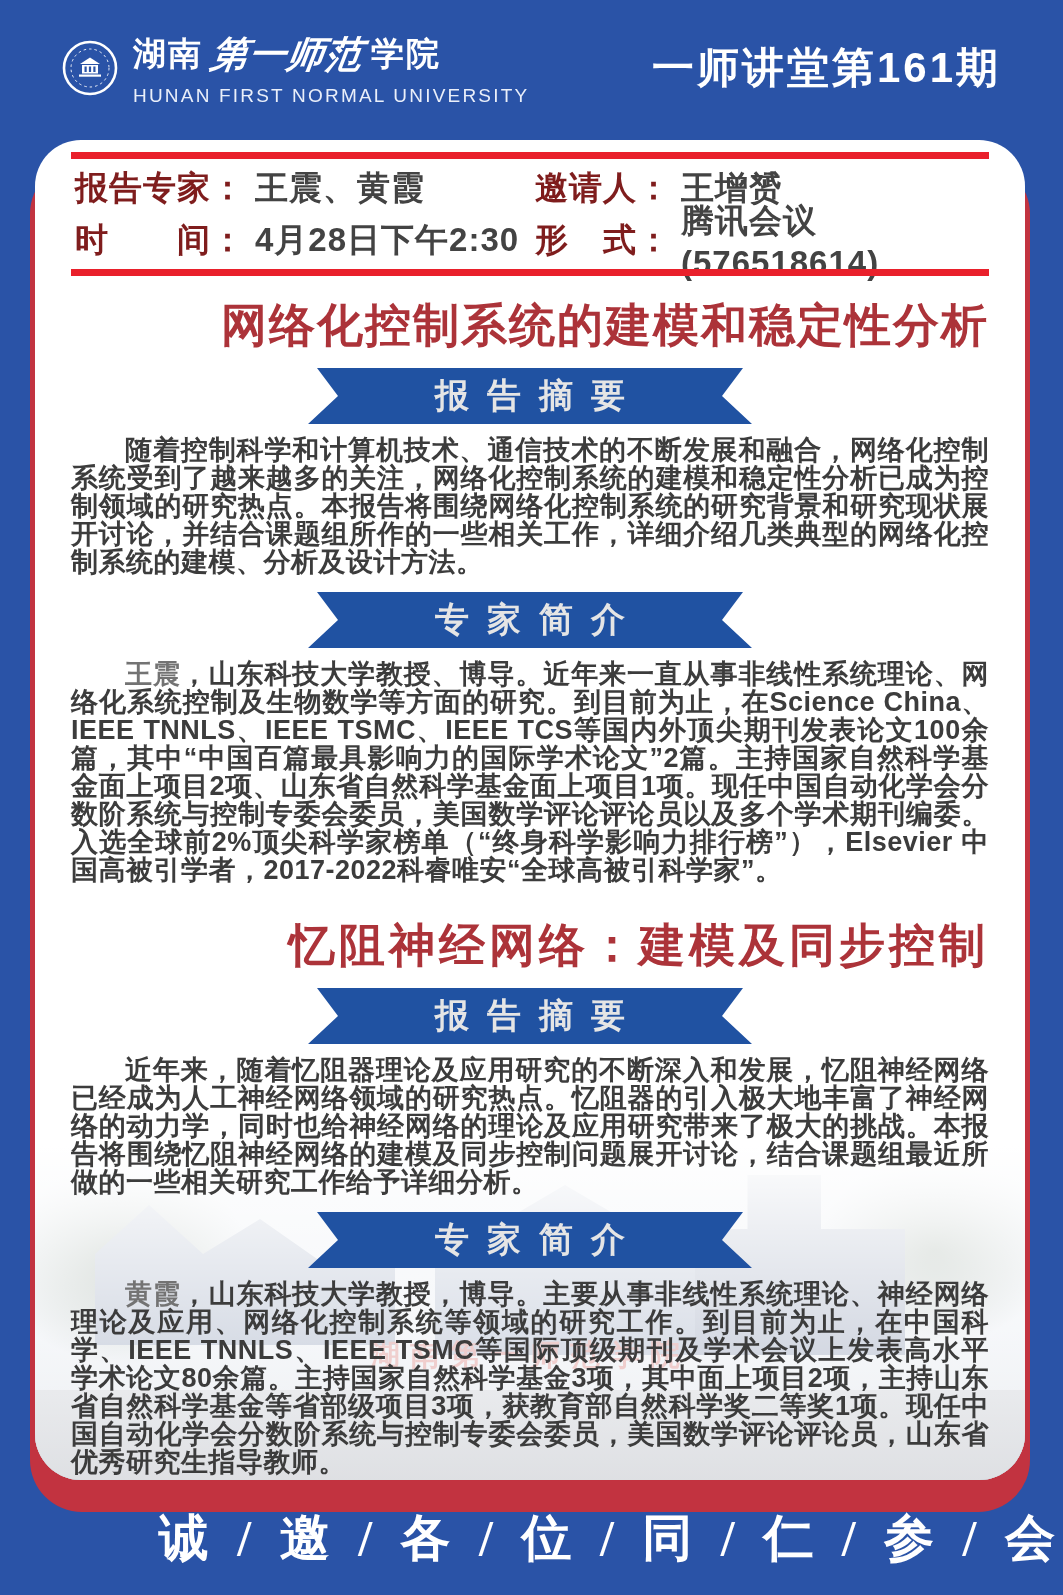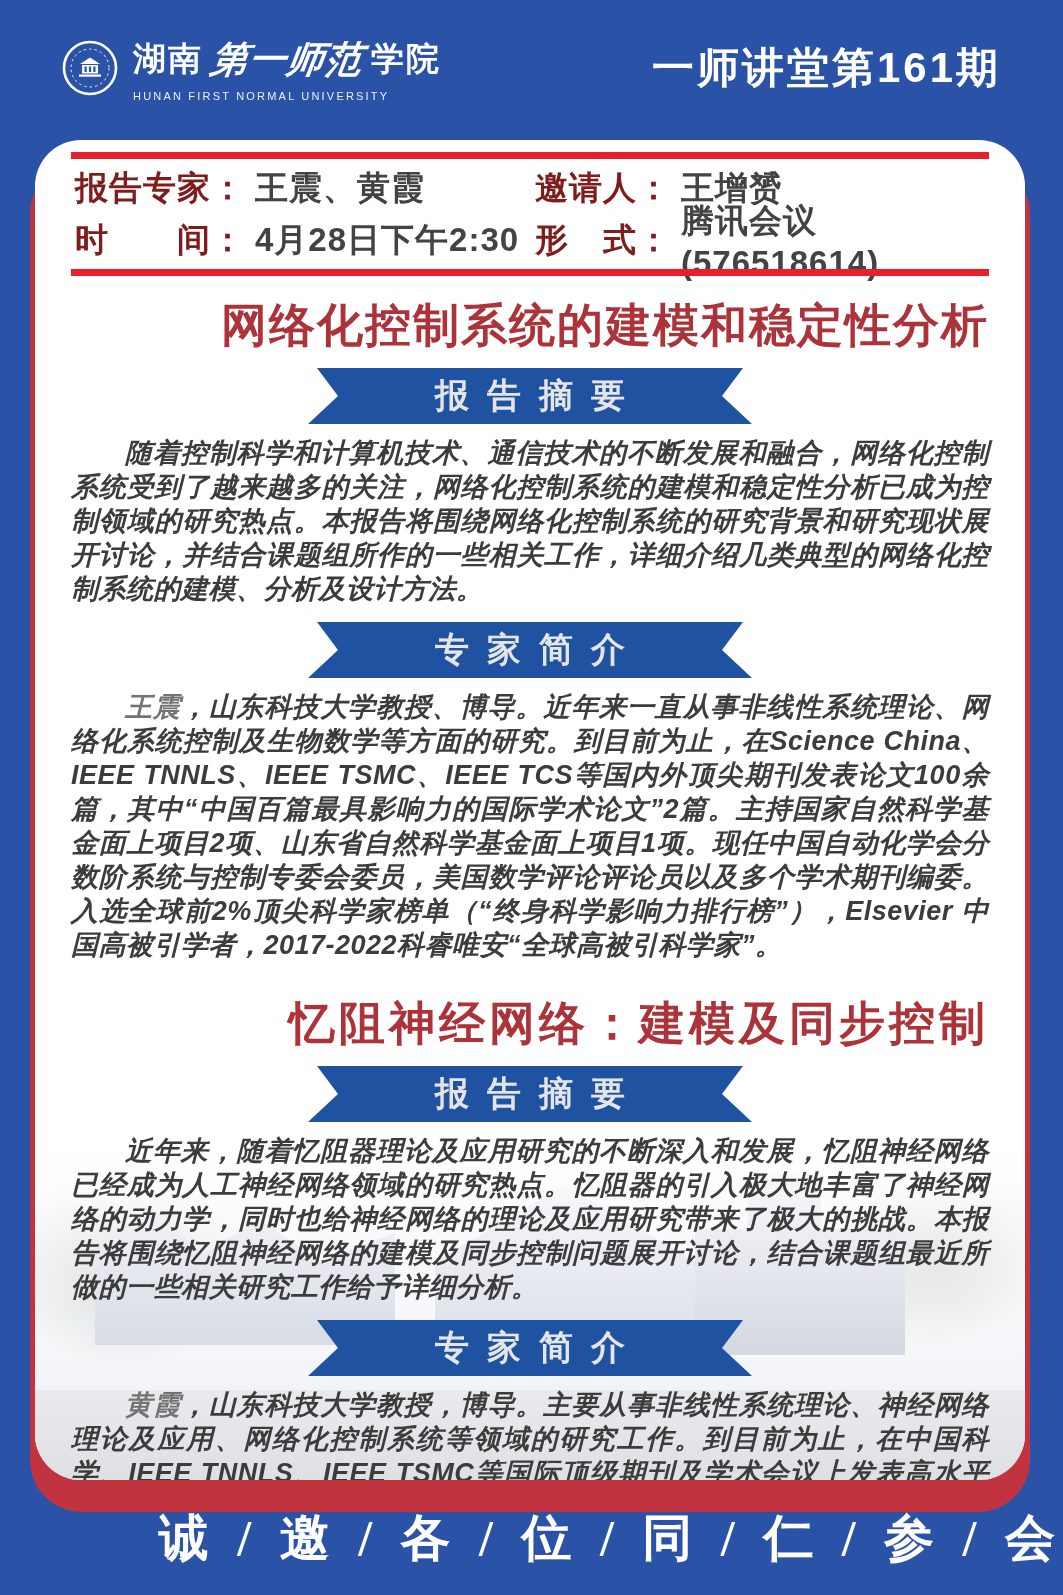--- a/index.html
+++ b/index.html
@@ -11,21 +11,21 @@
 
   
   .header { position:absolute; top:26px; left:62px; right:62px; height:84px;
             display:flex; justify-content:space-between; align-items:center; color:#fff; }
   .brand { display:flex; align-items:center; gap:15px; }
   .seal { flex:0 0 auto; }
   .brand-text { display:flex; flex-direction:column; }
   .brand-cn { font-size:33px; font-weight:700; letter-spacing:2px; display:flex; align-items:center; gap:8px; }
   .brand-cn .script { font-family:"Liberation Serif","DejaVu Serif",serif; font-style:italic;
                       font-weight:700; font-size:37px; transform:skewX(-8deg); letter-spacing:1px; }
-  .brand-en { font-size:11px; letter-spacing:2.2px; margin-top:5px; color:#eaeffa; font-weight:500; }
+  .brand-en { font-size:19px; letter-spacing:2.2px; margin-top:5px; color:#eaeffa; font-weight:500; }
   .series-title { font-size:42px; font-weight:900; letter-spacing:3px; }
 
   
   .card-red { position:absolute; left:30px; top:162px; width:1000px; height:1350px;
               background:#c23340; border-radius:52px; }
   .card { position:absolute; left:35px; top:140px; width:990px; height:1340px;
           background:#ffffff; border-radius:46px; overflow:hidden; }
 
   
   .photo { position:absolute; left:0; right:0; bottom:0; height:335px; overflow:hidden; }
@@ -59,22 +59,22 @@
   .info-val { color:#434343; font-weight:700; font-size:33px; margin-left:10px; letter-spacing:1px; }
 
   
   .content { position:absolute; top:148px; left:36px; right:36px; }
   .lecture-title { margin:10px 0 0 0; text-align:right; color:#ac3339;
                    font-size:46px; font-weight:900; letter-spacing:2px; line-height:54px; }
   .ribbon { width:444px; height:56px; margin:16px auto 12px auto; background:#2052a2;
             clip-path:polygon(9px 0, calc(100% - 9px) 0, calc(100% - 30px) 50%, 100% 100%, 0 100%, 30px 50%);
             display:flex; align-items:center; justify-content:center;
             color:#e5e5e5; font-size:34px; font-weight:900; letter-spacing:18px; text-indent:18px; }
-  .para { margin:10px 0 14px 0; font-size:27px; line-height:34px; color:#3c3c3c;
-          text-align:justify; text-indent:2em; font-weight:600; letter-spacing:.5px;font-style:italic; }
+  .para { margin:10px 0 14px 0; font-size:27px; line-height:28px; color:#3c3c3c;
+          text-align:justify; text-indent:2em; font-weight:600; letter-spacing:.5px; }
   .title-2 { margin-top:34px; letter-spacing:4px; }
   .expert-name { color:#737373; font-weight:900; }
 
   
   .footer { position:absolute; left:12px; right:0; bottom:16px; height:74px; text-align:right;
             color:#ffffff; font-size:50px; font-weight:900; letter-spacing:8px;
             font-family:"Liberation Serif","DejaVu Serif",serif; }
 </style>
 </head>
 <body>

